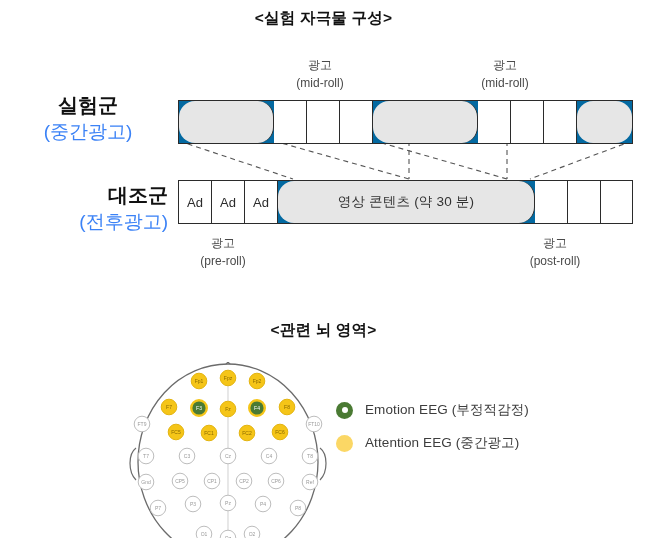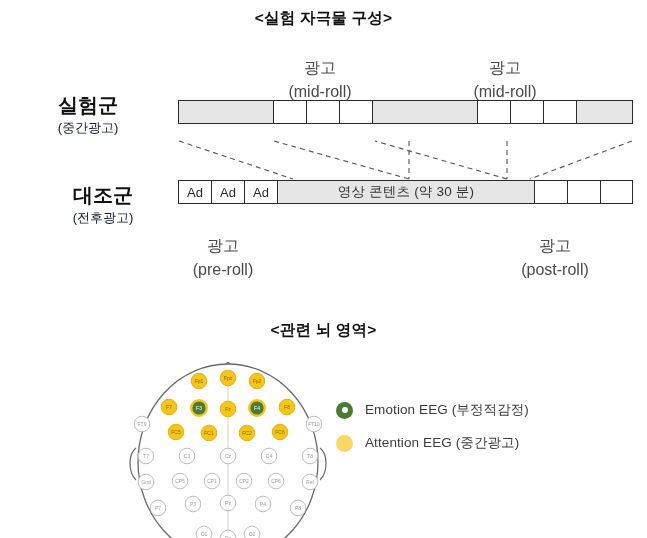--- a/index.html
+++ b/index.html
@@ -44,67 +44,67 @@
     line-height: 1.35;
   }
   .row-label .main {
     display: block;
     font-weight: bold;
     font-size: 20px;
     color: #111111;
   }
   .row-label .sub {
     display: block;
-    font-size: 13px;
-    color: #0f172a;
+    font-size: 19px;
+    color: #3b82f6;
   }
   #label-exp  { left: 8px; top: 92px; }
-  #label-ctrl { left: 23px; top: 182px; }
+  #label-ctrl { left: 8px; top: 182px; text-align: right; }
 
   
   .caption {
     position: absolute;
     text-align: center;
     line-height: 1.5;
-    font-size: 16px;
+    font-size: 12px;
     color: #4a4a4a;
     width: 110px;
   }
   .caption .ko { display: block; }
   .caption .en { display: block; }
   #cap-mid1  { left: 265px; top: 56px; }
   #cap-mid2  { left: 450px; top: 56px; }
   #cap-pre   { left: 168px; top: 234px; }
   #cap-post  { left: 500px; top: 234px; }
 
   
   .bar {
     position: absolute;
     display: flex;
     border: 1.6px solid #2b2b2b;
     box-sizing: border-box;
     background: #0369a1;
-    height: 24px;
+    height: 44px;
   }
   #bar-exp  { left: 178px; top: 100px; width: 455px; }
   #bar-ctrl { left: 178px; top: 180px; width: 455px; }
 
   .cell {
     box-sizing: border-box;
     border-right: 1.6px solid #2b2b2b;
     display: flex;
     align-items: center;
     justify-content: center;
     font-size: 13px;
     color: #2b2b2b;
     background: #ffffff;
     height: 100%;
   }
   .cell:last-child { border-right: none; }
-  .cell.gray { background: #e6e6e6; }
+  .cell.gray { background: #e6e6e6; border-radius: 16px; }
   .cell.content-label {
     font-size: 13.5px;
     color: #333333;
     letter-spacing: 0.2px;
   }
 
   
   #connectors {
     position: absolute;
     left: 0; top: 0;

